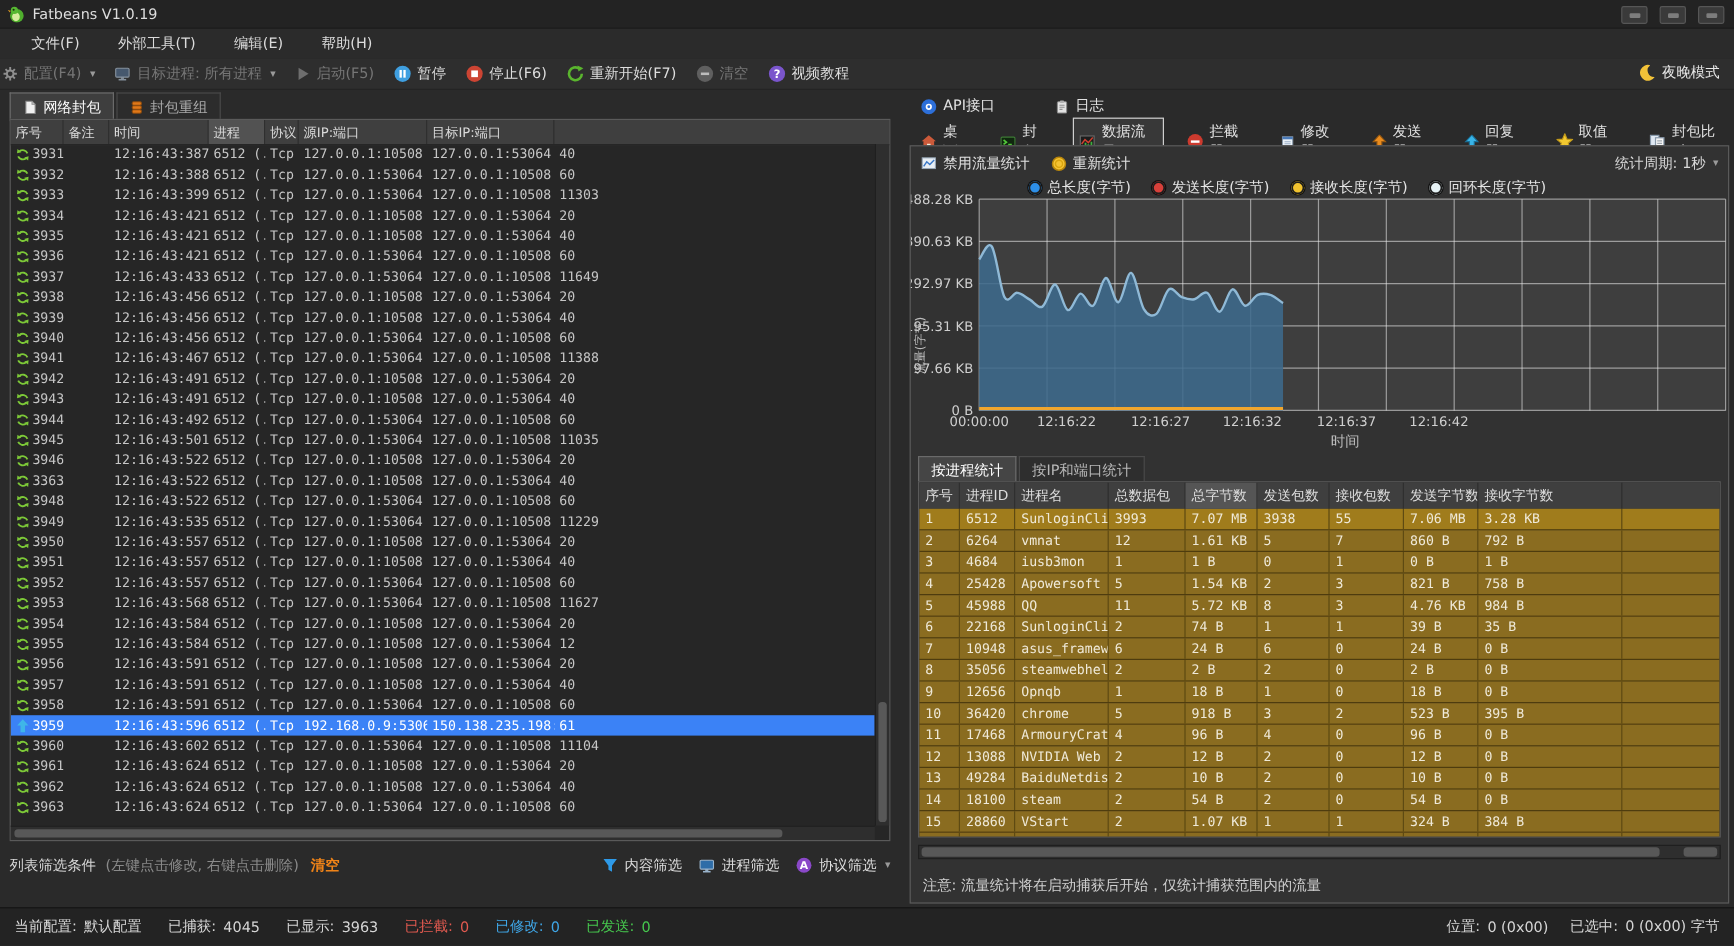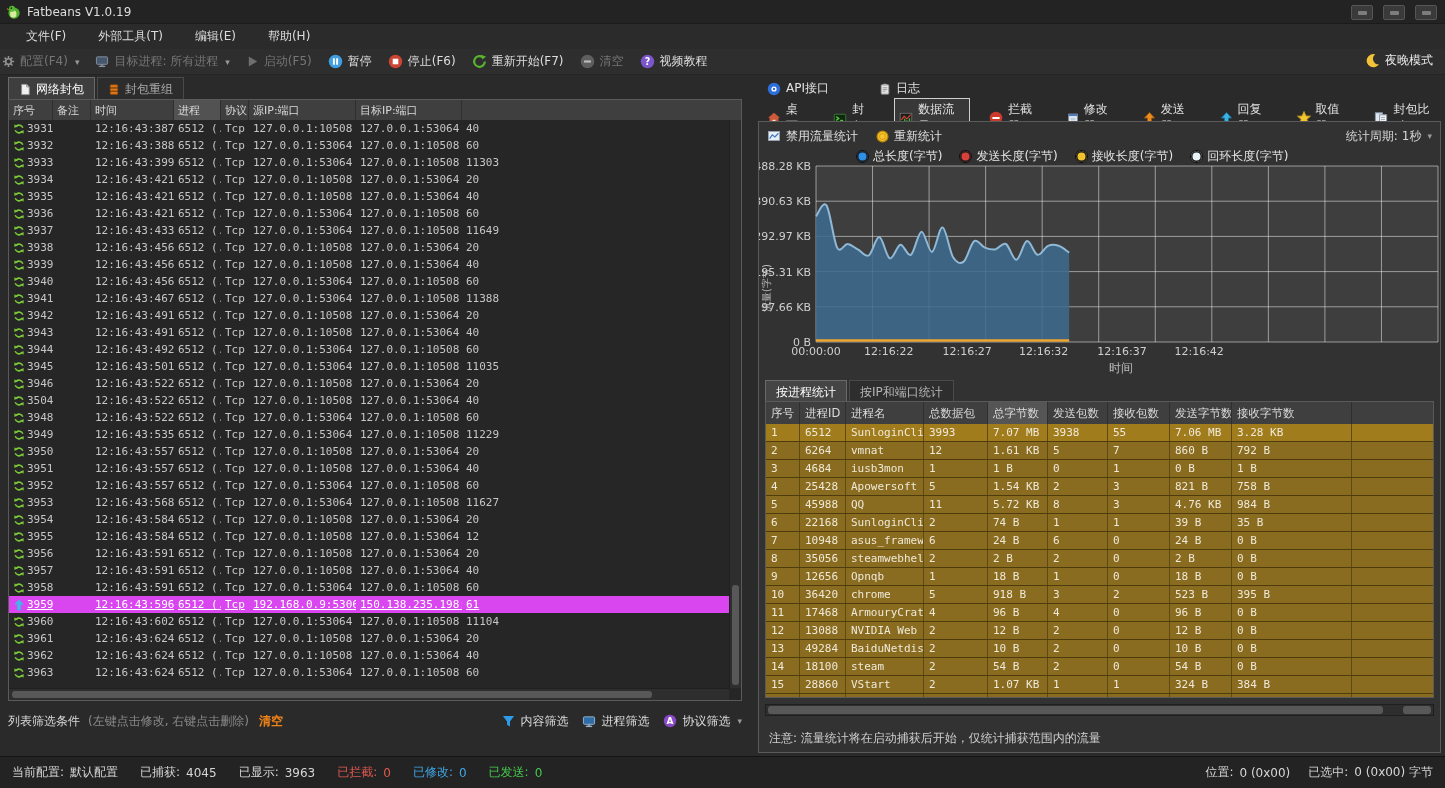--- a/index.html
+++ b/index.html
@@ -35,21 +35,21 @@
   
   .left-table{position:absolute;left:8px;top:99px;width:734px;height:602px;border:1px solid #5a5a5a;
               background:#262626;box-sizing:border-box;}
   .lt-header{display:flex;height:20px;background:#3f3f3f;border-bottom:1px solid #262626;}
   .lt-h{box-sizing:border-box;padding:3px 4px;font-size:11px;color:#dadada;border-right:1px solid #2f2f2f;
         overflow:hidden;white-space:nowrap;}
   .lt-h.sorted{background:#525252;}
   .lt-body{position:absolute;top:20px;left:0;right:12px;bottom:12px;overflow:hidden;}
   .lt-row{display:flex;height:17px;align-items:center;color:#c6c6c6;
           font-family:"DejaVu Sans Mono","Liberation Mono",monospace;font-size:11px;}
-  .lt-row.sel{background:#d946ef;color:#ffffff;text-decoration:underline;}
+  .lt-row.sel{background:#3b82f6;color:#ffffff;}
   .lt-c{box-sizing:border-box;padding:0 4px;overflow:hidden;white-space:nowrap;display:flex;align-items:center;gap:2px;}
   .lt-vscroll{position:absolute;top:20px;right:0;width:12px;bottom:12px;background:#2e2e2e;border-left:1px solid #1f1f1f;box-sizing:border-box;}
   .lt-vscroll .thumb{position:absolute;left:2px;right:2px;bottom:3px;height:100px;background:#585858;border-radius:3px;}
   .lt-hscroll{position:absolute;left:0;right:12px;bottom:0;height:12px;background:#2e2e2e;border-top:1px solid #1f1f1f;box-sizing:border-box;}
   .lt-hscroll .thumb{position:absolute;top:2px;bottom:2px;left:3px;width:640px;background:#585858;border-radius:3px;}
   
   .filter-bar{position:absolute;left:8px;top:706px;width:734px;height:30px;display:flex;align-items:center;
               gap:8px;color:#d8d8d8;}
   .filter-hint{color:#8a8a8a;}
   .filter-clear{color:#ef8318;font-weight:bold;margin-left:2px;}
@@ -793,21 +793,21 @@
       <div class="lt-row">
         <div class="lt-c" style="width:44px">
           <span class="ic">
             <svg width="12" height="12" viewBox="0 0 14 14">
               <path d="M11.5 5.5A5 5 0 0 0 3.8 3.6" stroke="#7dc938" stroke-width="1.8" fill="none"></path>
               <polygon points="1.8,1.4 5.6,4.4 1.4,5.6" fill="#7dc938"></polygon>
               <path d="M2.5 8.5a5 5 0 0 0 7.7 1.9" stroke="#7dc938" stroke-width="1.8" fill="none"></path>
               <polygon points="12.2,12.6 8.4,9.6 12.6,8.4" fill="#7dc938"></polygon>
             </svg>
           </span>
-          <span>3504</span>
+          <span>3363</span>
         </div>
         <div class="lt-c" style="width:38px">
           <span></span>
         </div>
         <div class="lt-c" style="width:83px">
           <span>12:16:43:5227</span>
         </div>
         <div class="lt-c" style="width:47px">
           <span>6512 (...</span>
         </div>

